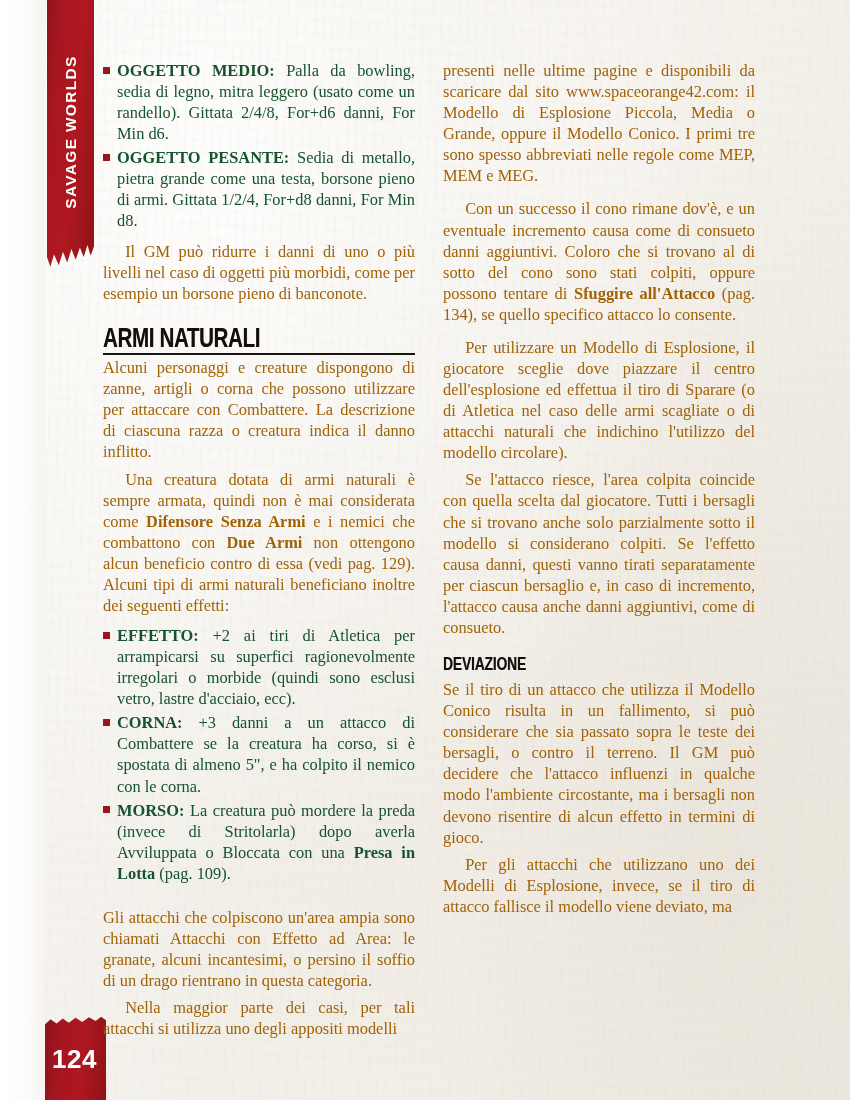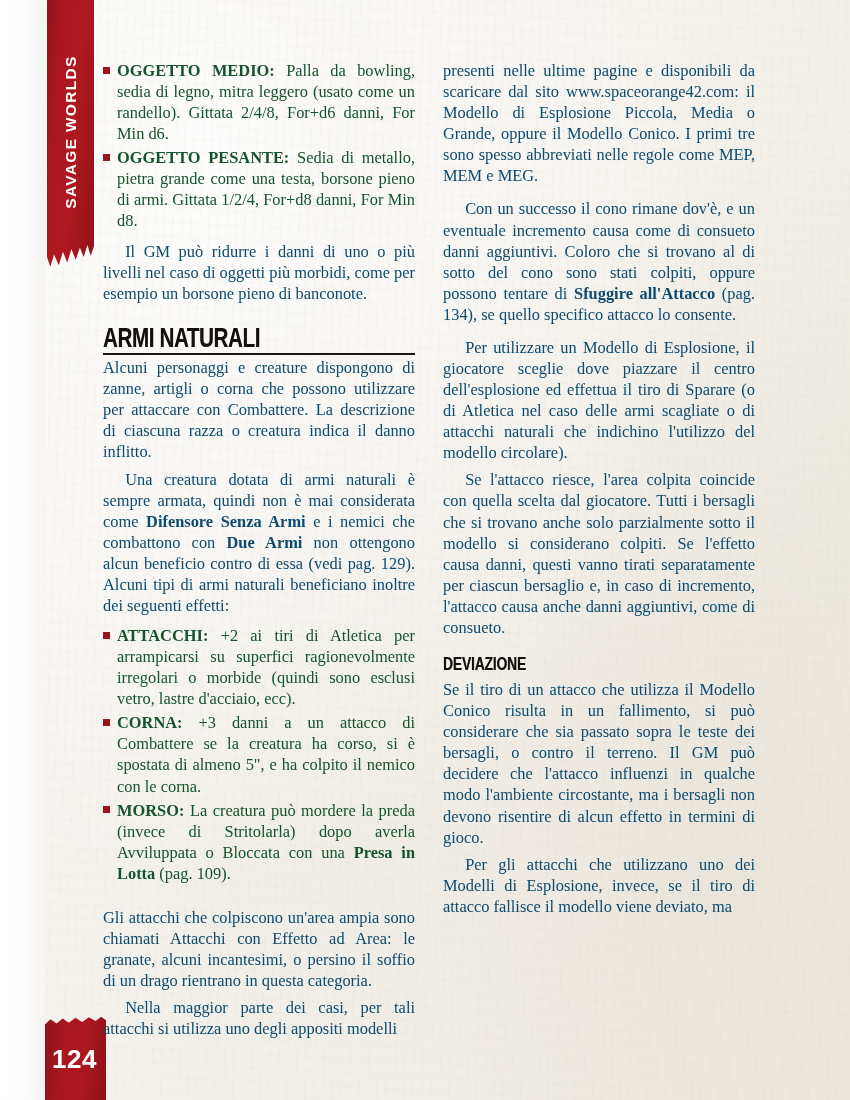--- a/index.html
+++ b/index.html
@@ -120,21 +120,21 @@
   }
   .col-left  { left: 0; }
   .col-right { left: 340px; }
 
   
   p.body-par {
     margin: 0;
     font-size: 16.4px;
     line-height: 1.285;
     text-align: justify;
-    color: #0c4a6e;
+    color: #a16207;
     text-indent: 1.35em;
     font-family: "Liberation Serif", serif;
   }
   p.body-par.no-indent { text-indent: 0; }
 
   ul.bullets {
     margin: 0;
     padding: 0;
     list-style: none;
   }
@@ -240,21 +240,21 @@
     <p class="body-par no-indent">Alcuni personaggi e creature dispongono di zanne, artigli o corna che possono utilizzare per attaccare con Combattere. La descrizione di ciascuna razza o creatura indica il danno inflitto.</p>
 
     <div class="sp-6"></div>
 
     <p class="body-par"><span>Una creatura dotata di armi naturali è sempre armata, quindi non è mai considerata come </span><span class="bold">Difensore Senza Armi</span><span> e i nemici che combattono con </span><span class="bold">Due Armi</span><span> non ottengono alcun beneficio contro di essa (vedi pag. 129). Alcuni tipi di armi naturali beneficiano inoltre dei seguenti effetti:</span></p>
 
     <div class="sp-9"></div>
 
     <ul class="bullets">
       <li>
-        <span class="sq"></span><span class="bold">ATTACCHI:</span><span> +2 ai tiri di Atletica per arrampicarsi su superfici ragionevolmente irregolari o morbide (quindi sono esclusi vetro, lastre d'acciaio, ecc).</span>
+        <span class="sq"></span><span class="bold">EFFETTO:</span><span> +2 ai tiri di Atletica per arrampicarsi su superfici ragionevolmente irregolari o morbide (quindi sono esclusi vetro, lastre d'acciaio, ecc).</span>
       </li>
       <li>
         <span class="sq"></span><span class="bold">CORNA:</span><span> +3 danni a un attacco di Combattere se la creatura ha corso, si è spostata di almeno 5", e ha colpito il nemico con le corna.</span>
       </li>
       <li>
         <span class="sq"></span><span class="bold">MORSO:</span><span> La creatura può mordere la preda (invece di Stritolarla) dopo averla Avviluppata o Bloccata con una </span><span class="bold">Presa in Lotta</span><span> (pag. 109).</span>
       </li>
     </ul>
 
     <div class="sp-20"></div>

